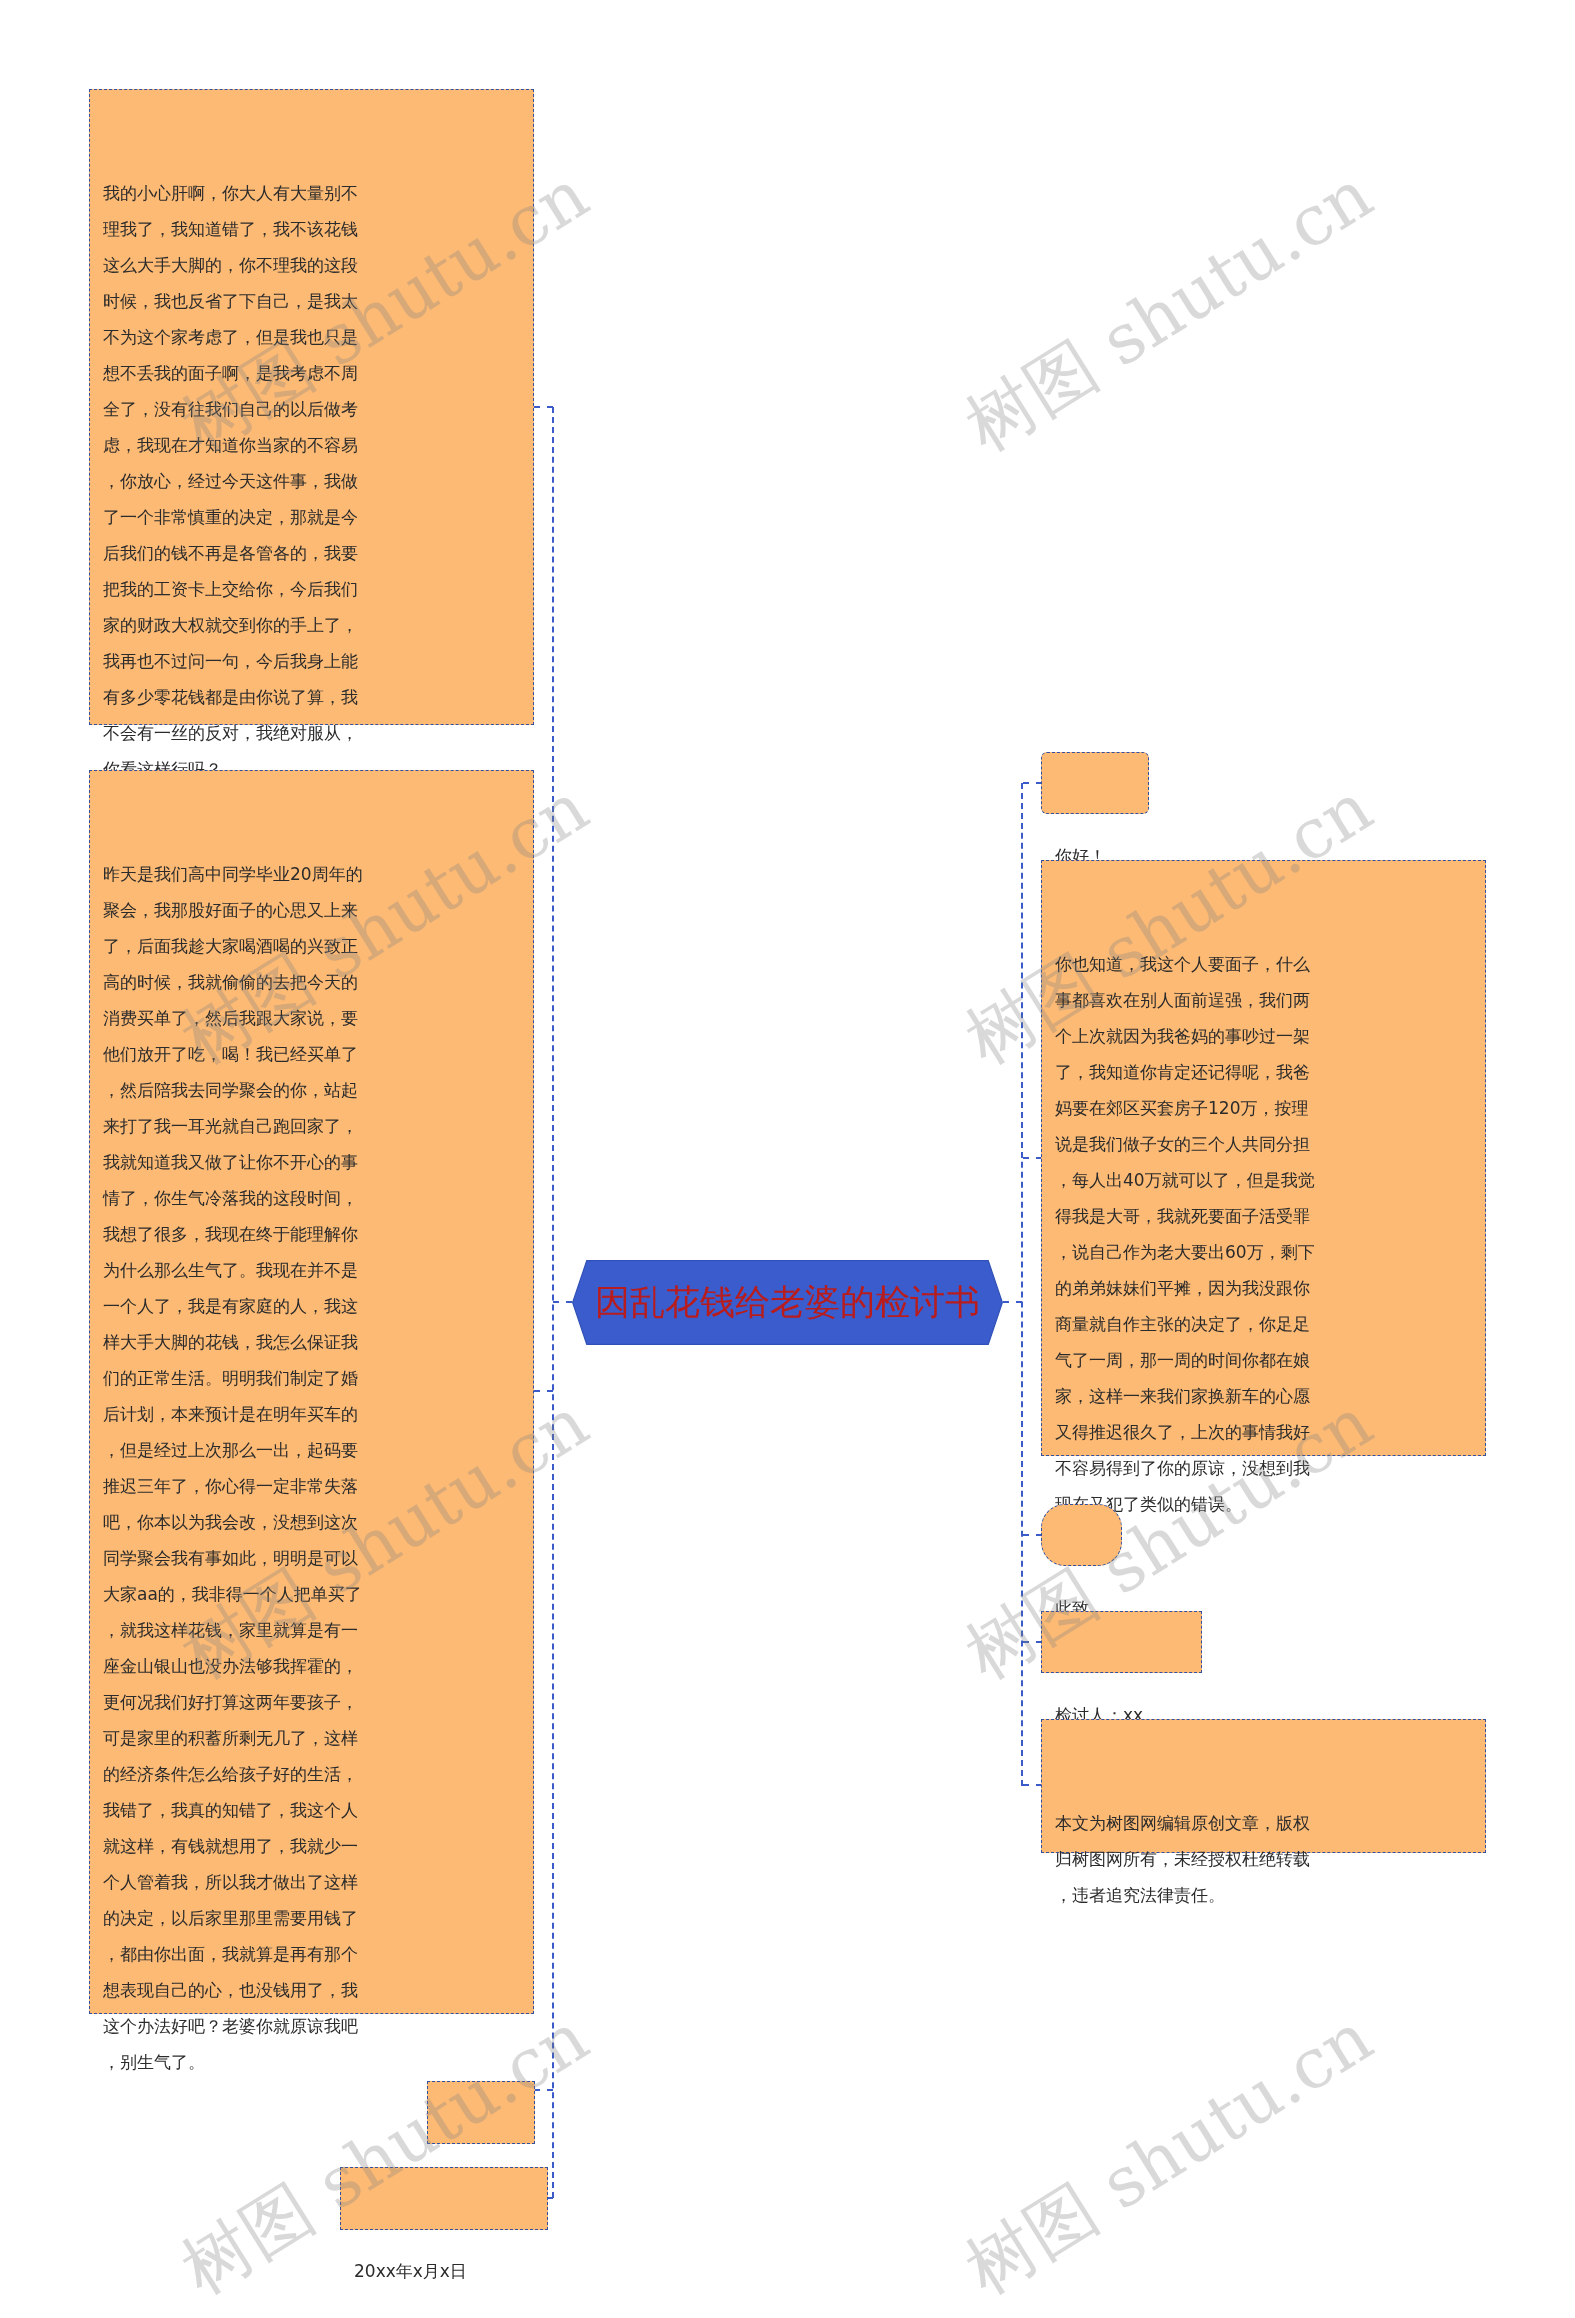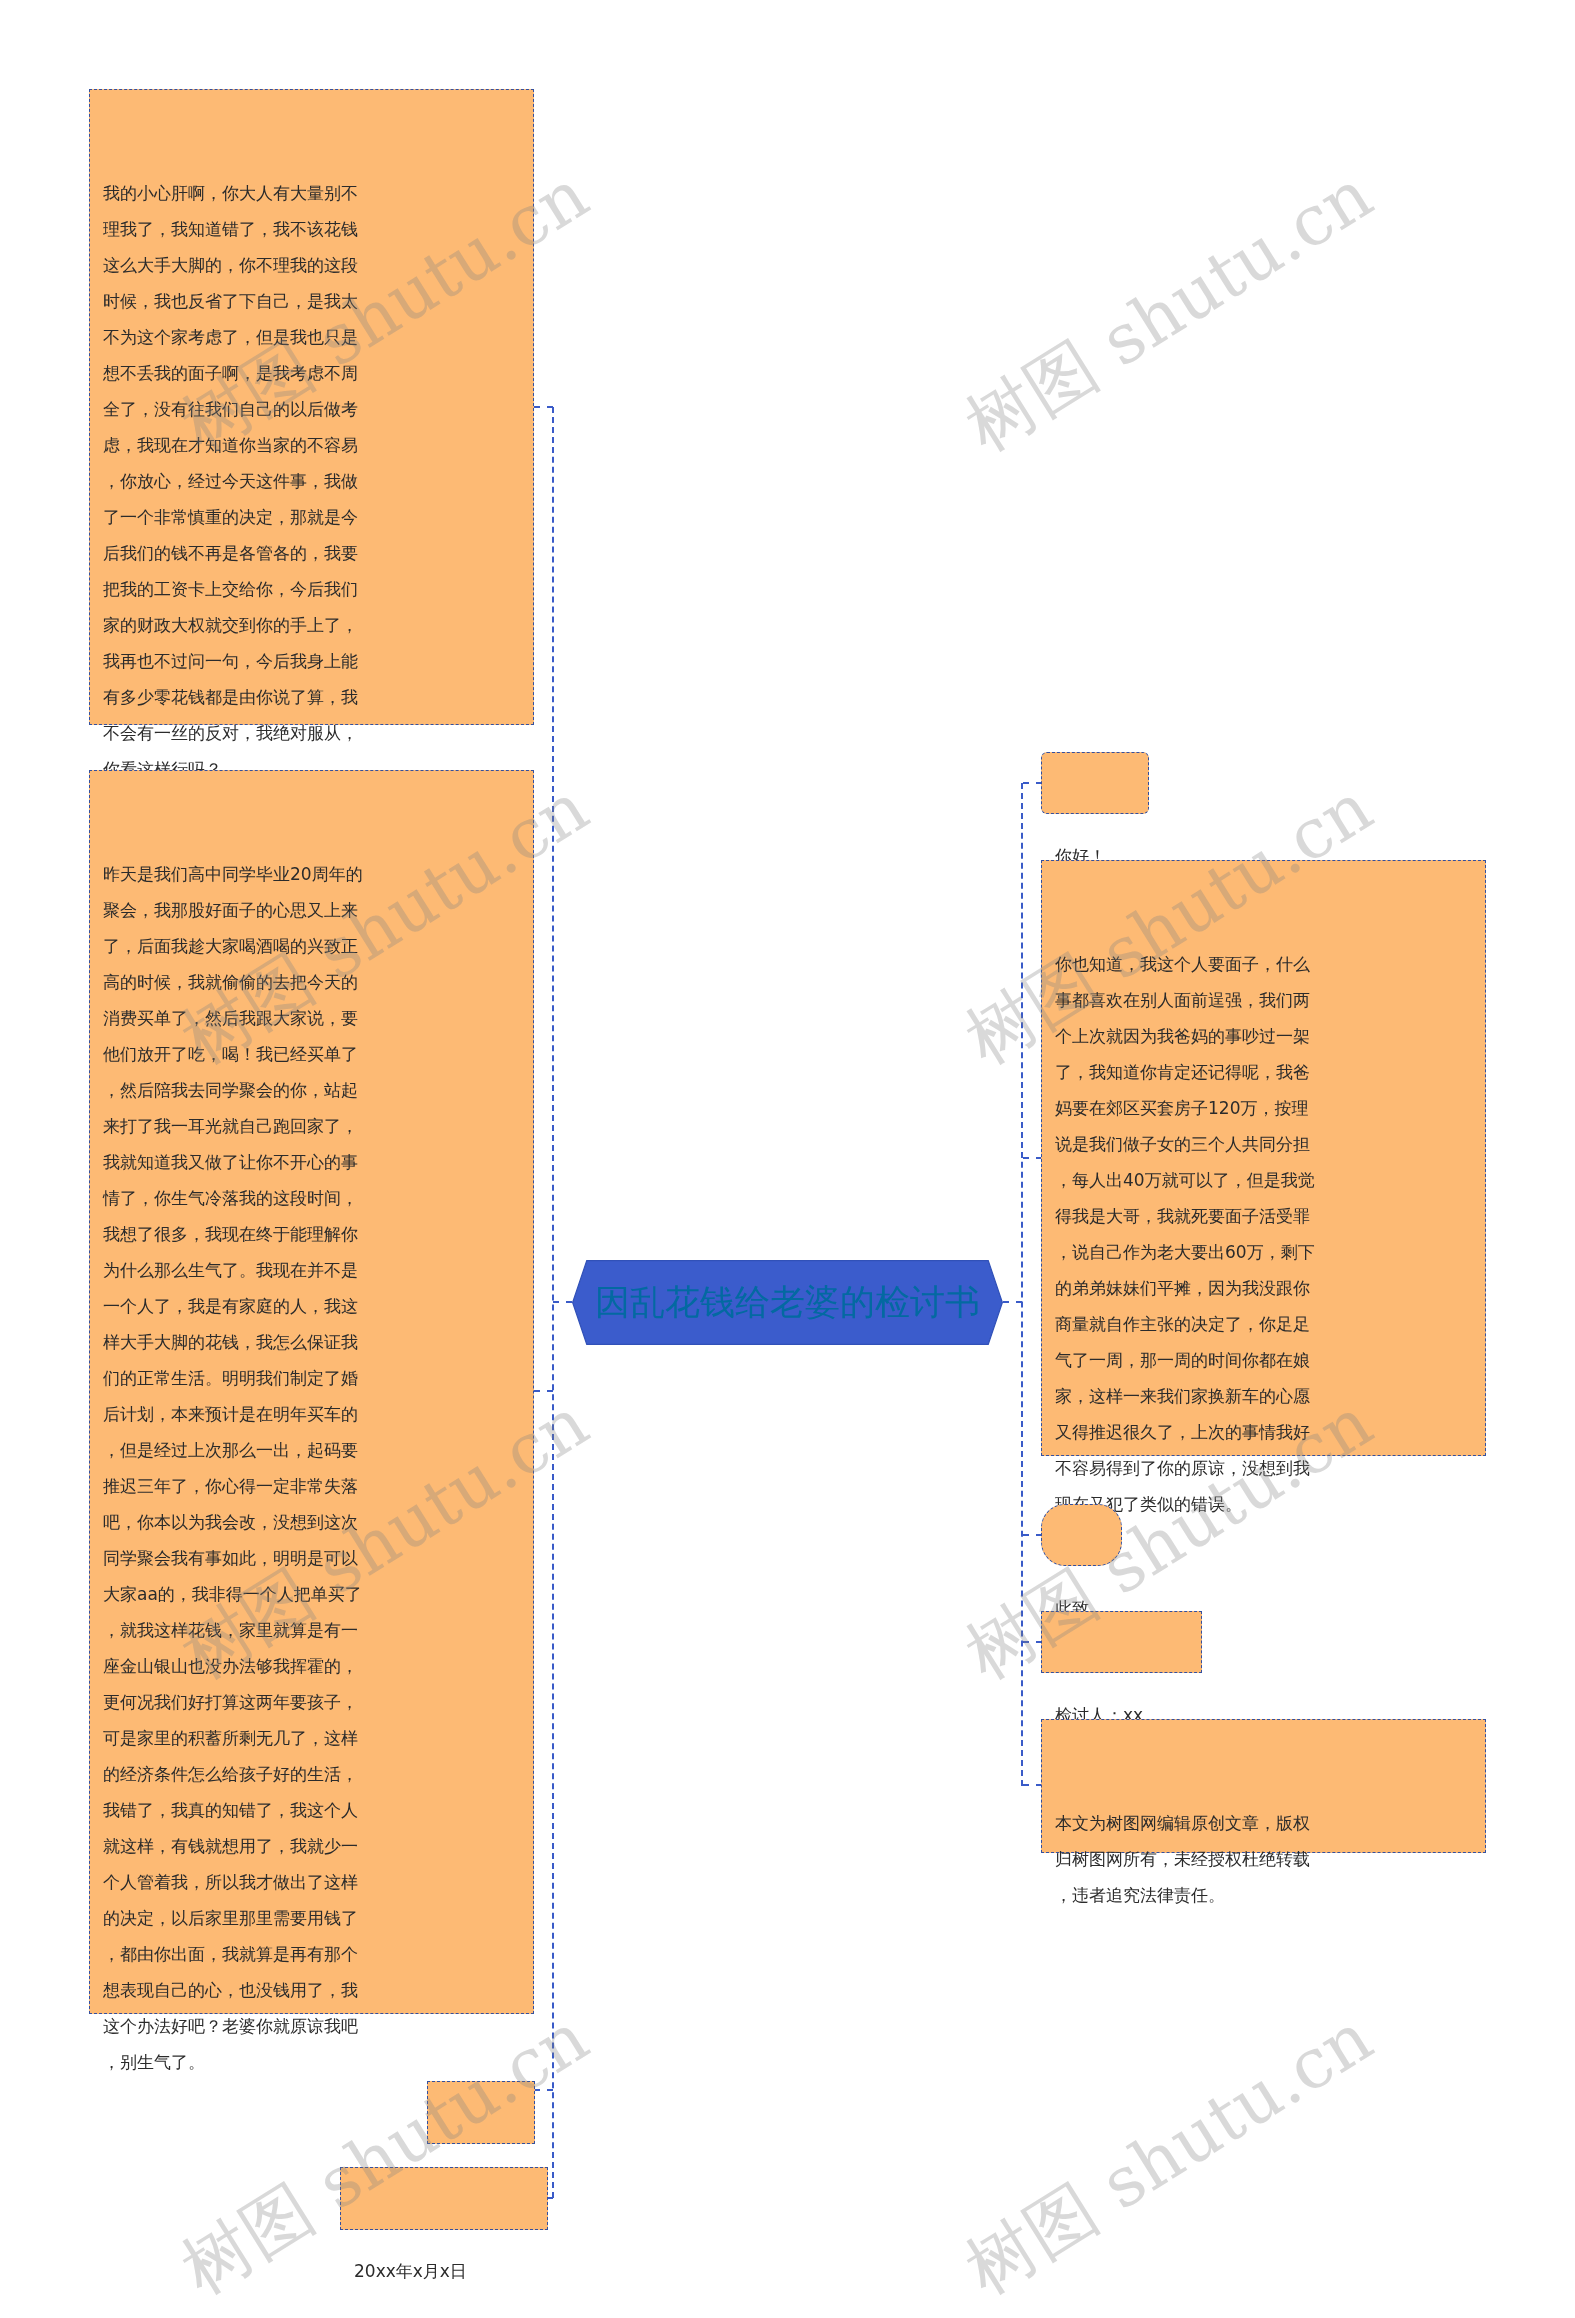--- a/index.html
+++ b/index.html
@@ -60,21 +60,21 @@
     width: 431px;
     height: 85px;
   }
   .root .root-label {
     position: absolute;
     left: 0; top: 0;
     width: 431px;
     height: 85px;
     line-height: 85px;
     text-align: center;
-    color: #0369a1;
+    color: #b91c1c;
     font-size: 35px;
     white-space: nowrap;
   }
   .wm {
     position: absolute;
     transform: translate(-50%, -50%) rotate(-32deg);
     font-family: "DejaVu Serif", "Liberation Serif", serif;
     font-size: 69px;
     color: rgba(128, 128, 128, 0.3);
     white-space: nowrap;

